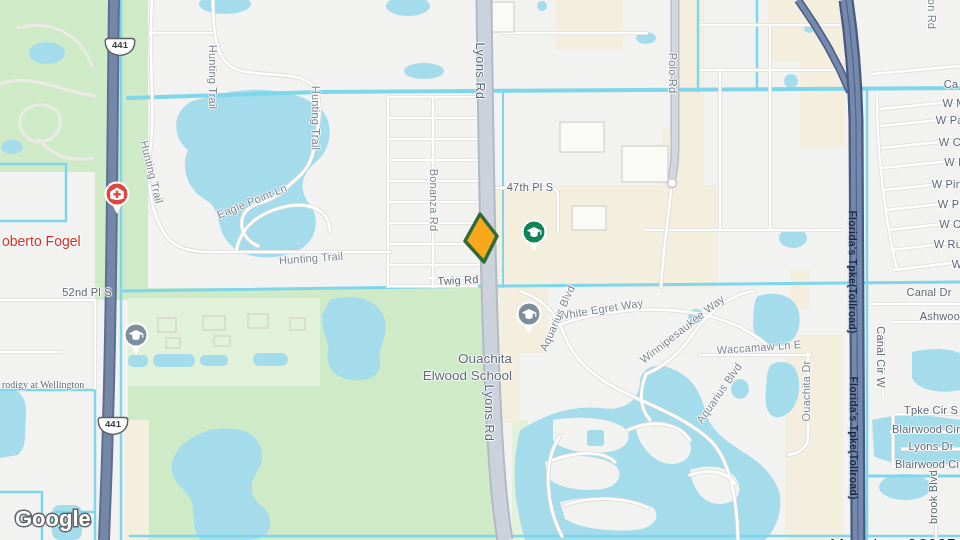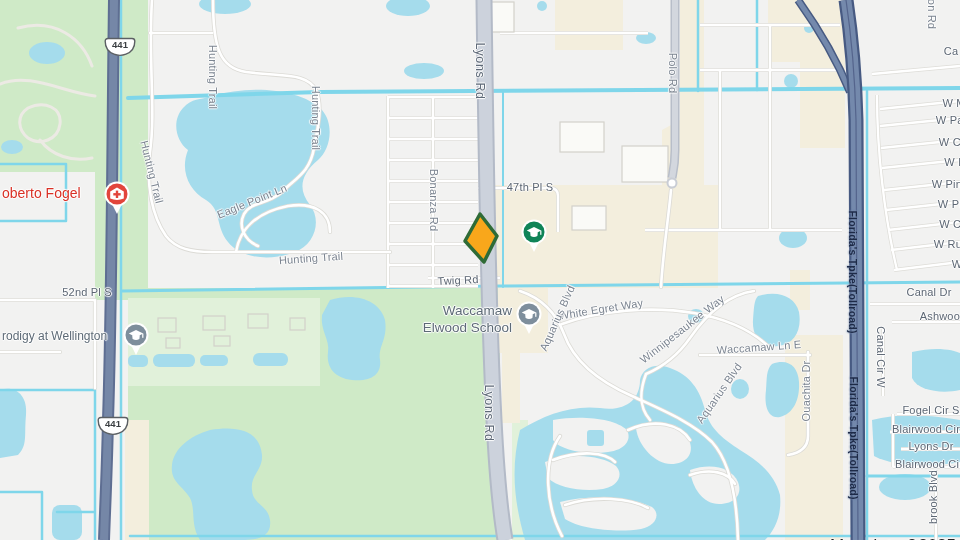--- a/index.html
+++ b/index.html
@@ -7,26 +7,26 @@
          font-family:"Liberation Sans",sans-serif;background:#f2f2f1;}
   #stage svg.map{position:absolute;left:0;top:0;}
   .lbl{position:absolute;white-space:nowrap;font-size:11px;letter-spacing:.2px;color:#7b8490;
        transform:translate(-50%,-50%) rotate(var(--r,0deg));
        text-shadow:-1px 0 1px #fff,1px 0 1px #fff,0 -1px 1px #fff,0 1px 1px #fff;}
   .lbl.d{color:#5c6673;}
   .lbl.r{font-size:12.5px;color:#5f6a78;letter-spacing:.6px;}
   .lbl.h{font-size:10.5px;color:#1d2a47;letter-spacing:.2px;font-weight:bold;
          text-shadow:0 0 2px #7489ac,0 0 2px #7489ac;}
   .poi{position:absolute;white-space:nowrap;
-       text-shadow:-1px 0 1px #fff,1px 0 1px #fff,0 -1px 1px #fff,0 1px 1px #fff,0 0 2px #fff;}
+       text-shadow:-1px 0 1px #fff,1px 0 1px #fff,0 -1px 1px #fff,0 1px 1px #fff,0 0 2px #fff;margin-top:48px;}
   .poi-green{left:548px;top:240px;transform:translateY(-50%);font-size:13.5px;line-height:18px;color:#1a8038;}
   .poi-gray-right{left:512px;top:319px;transform:translate(-100%,-50%);text-align:right;
        font-size:13.5px;line-height:17px;color:#5d6a76;}
   .poi-red{left:2px;top:193px;transform:translateY(-50%);font-size:14px;color:#d93025;}
-  .poi-gray{left:2px;top:336px;transform:translateY(-50%);font-size:12px;color:#5d6a76;}
+  .poi-gray{left:2px;top:336px;transform:translateY(-50%);font-size:10px;color:#5d6a76;font-family:Liberation Serif, serif;}
   .pin{position:absolute;}
   .shield{position:absolute;width:34px;height:21px;}
   .shield .num{position:absolute;left:0;top:0;right:0;bottom:4px;display:flex;align-items:center;
        justify-content:center;font-size:9.5px;font-weight:bold;color:#3c4043;}
   .logo{position:absolute;left:12px;top:502px;}
   .attrib{position:absolute;right:4px;top:536px;font-size:17px;color:#202124;
        text-shadow:0 0 2px #fff,0 0 2px #fff,0 0 3px #fff;}
 </style>
 </head>
 <body>
@@ -243,26 +243,26 @@
   <div class="lbl" style="left:932px;top:14px;--r:90deg">on Rd</div>
   <div class="lbl" style="left:601px;top:309px;--r:-9deg">White Egret Way</div>
   <div class="lbl" style="left:557px;top:318px;--r:-66deg">Aquarius Blvd</div>
   <div class="lbl" style="left:719px;top:393px;--r:-55deg">Aquarius Blvd</div>
   <div class="lbl" style="left:682px;top:329px;--r:-38deg">Winnipesaukee Way</div>
   <div class="lbl" style="left:759px;top:347px;--r:-4deg">Waccamaw Ln E</div>
   <div class="lbl" style="left:806px;top:391px;--r:-90deg">Ouachita Dr</div>
   <div class="lbl d" style="left:929px;top:292px">Canal Dr</div>
   <div class="lbl d" style="left:943px;top:316px">Ashwood</div>
   <div class="lbl d" style="left:881px;top:357px;--r:90deg">Canal Cir W</div>
-  <div class="lbl d" style="left:931px;top:410px">Fogel Cir S</div>
+  <div class="lbl d" style="left:931px;top:410px">Tpke Cir S</div>
   <div class="lbl d" style="left:926px;top:429px">Blairwood Cir</div>
   <div class="lbl d" style="left:931px;top:446px">Lyons Dr</div>
   <div class="lbl d" style="left:929px;top:464px">Blairwood Cir</div>
   <div class="lbl d" style="left:933px;top:497px;--r:-90deg">brook Blvd</div>
-  <div class="lbl d" style="left:951px;top:51px">Ca</div>
+  <div class="lbl d" style="left:951px;top:84px">Ca</div>
   <div class="lbl d" style="left:954px;top:103px">W M</div>
   <div class="lbl d" style="left:951px;top:120px">W Pal</div>
   <div class="lbl d" style="left:953px;top:142px">W Co</div>
   <div class="lbl d" style="left:955px;top:162px">W P</div>
   <div class="lbl d" style="left:950px;top:184px">W Pine</div>
   <div class="lbl d" style="left:953px;top:204px">W Plu</div>
   <div class="lbl d" style="left:953px;top:224px">W Cy</div>
   <div class="lbl d" style="left:951px;top:244px">W Rub</div>
   <div class="lbl d" style="left:957px;top:264px">W</div>
   <div class="lbl h" style="left:853px;top:272px;--r:90deg">Florida's Tpke(Tollroad)</div>
@@ -325,21 +325,26 @@
     </svg>
   </div>
 
   <div class="pin" style="left:460px;top:210px">
     <svg width="40" height="56" viewBox="0 0 40 56">
       <path d="M20,4 L5,31 L24,52 L37,26 Z" fill="#f9a71b" stroke="#2f6b36" stroke-width="3.5" stroke-linejoin="round"></path>
     </svg>
   </div>
 
   <div class="poi poi-gray-right">
-    <div>Waccamaw</div>
+    <div>Ouachita</div>
     <div>Elwood School</div>
   </div>
   <div class="poi poi-red">oberto Fogel</div>
   <div class="poi poi-gray">rodigy at Wellington</div>
 
+  <div class="logo">
+    <svg width="96" height="32" viewBox="0 0 96 32">
+      <text x="3" y="24" font-family="Liberation Sans, sans-serif" font-size="22" font-weight="bold" fill="#ffffff" stroke="#606469" stroke-width="3" paint-order="stroke">Google</text>
+    </svg>
+  </div>
   <div class="attrib">Map data ©2025</div>
 
 </div>
 
 </body></html>

